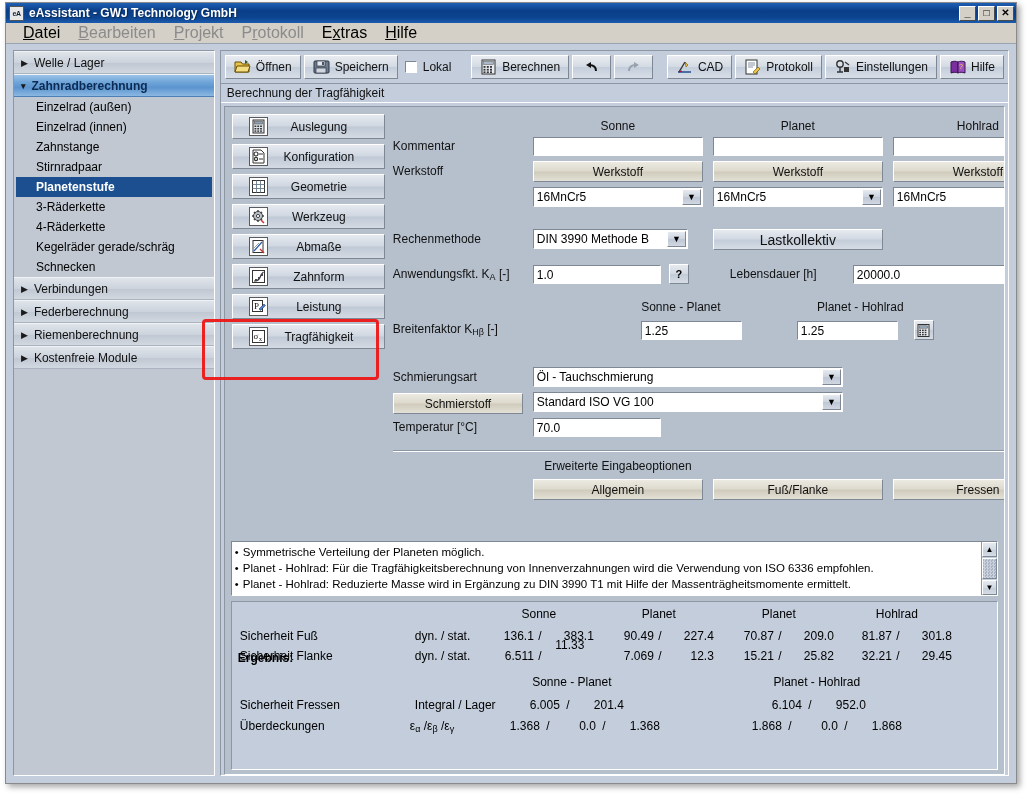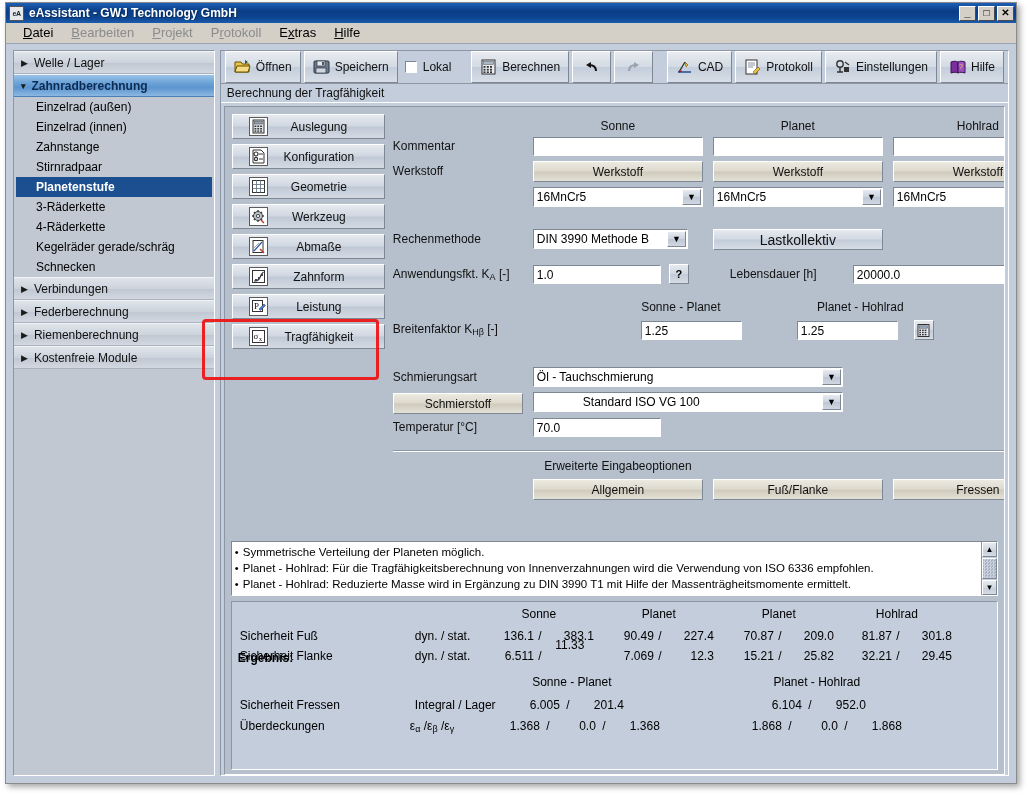--- a/index.html
+++ b/index.html
@@ -61,21 +61,21 @@
     padding-bottom: 1px;
   }
   .tbtn.min { align-items: flex-end; font-size: 11px; padding-bottom: 2px;}
 
   
   .menubar {
     height: 20px;
     background: #d4d0c8;
     display: flex; align-items: center;
     padding-left: 8px;
-    font-size: 13px;
+    font-size: 16px;
     flex: 0 0 auto;
     border-bottom: 1px solid #d4d0c8;
   }
   .menu-item {
     padding: 2px 9px;
     color: #000;
     white-space: nowrap;
   }
   .menu-item.disabled { color: #8b8b8b; }
   .menu-item u { text-decoration: underline; }
@@ -147,21 +147,21 @@
   
   .toolbar {
     height: 32px;
     display: flex; align-items: center;
     padding: 3px 4px;
     gap: 3px;
     background: #c3cddb;
     flex: 0 0 auto;
   }
   .tb-btn {
-    height: 32px;
+    height: 24px;
     display: flex; align-items: center;
     gap: 5px;
     padding: 0 8px;
     font-size: 12px; color: #111;
     background: linear-gradient(to bottom,#e9ecf1 0%, #d3dae3 50%, #c3cddb 51%, #d8dee6 100%);
     border: 1px solid;
     border-color: #ffffff #7d8894 #7d8894 #ffffff;
     white-space: nowrap;
   }
   .tb-btn.icononly { padding: 0 10px; }
@@ -684,21 +684,21 @@
                   </g>
                 </svg>
             </div>
 
             <div class="row lbl" style="left:0px;top:258px;">Schmierungsart</div>
             <div class="row combo" style="left:140px;top:255px;width:310px;">
               <span class="cval">Öl - Tauchschmierung</span>
               <span class="carrow">▼</span>
             </div>
             <div class="row gbtn" style="left:0px;top:281px;width:130px;">Schmierstoff</div>
-            <div class="row combo" style="left:140px;top:280px;width:310px;padding-left:46px;">
+            <div class="row combo" style="left:140px;top:280px;width:310px;">
               <span class="cval">Standard ISO VG 100</span>
               <span class="carrow">▼</span>
             </div>
             <div class="row lbl" style="left:0px;top:308px;">Temperatur [°C]</div>
             <div class="row tfield" style="left:140px;top:306px;width:128px;">70.0</div>
 
             <div class="row hrule" style="left:0px;top:338px;width:620px;"></div>
 
             <div class="row colhdr" style="left:140px;top:347px;width:170px;">Erweiterte Eingabeoptionen</div>
             <div class="row gbtn" style="left:140px;top:367px;width:170px;">Allgemein</div>

